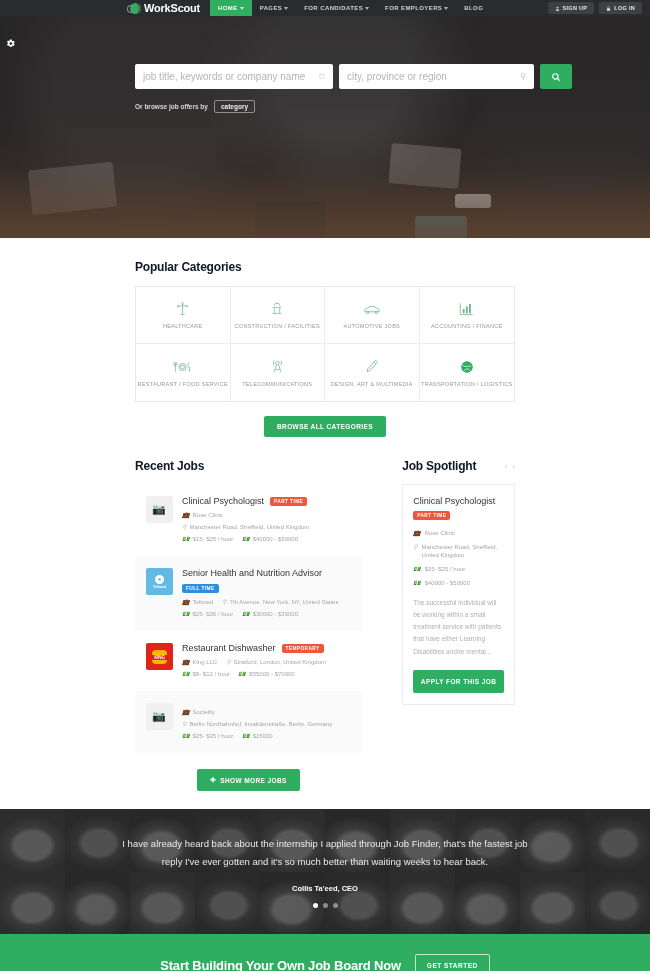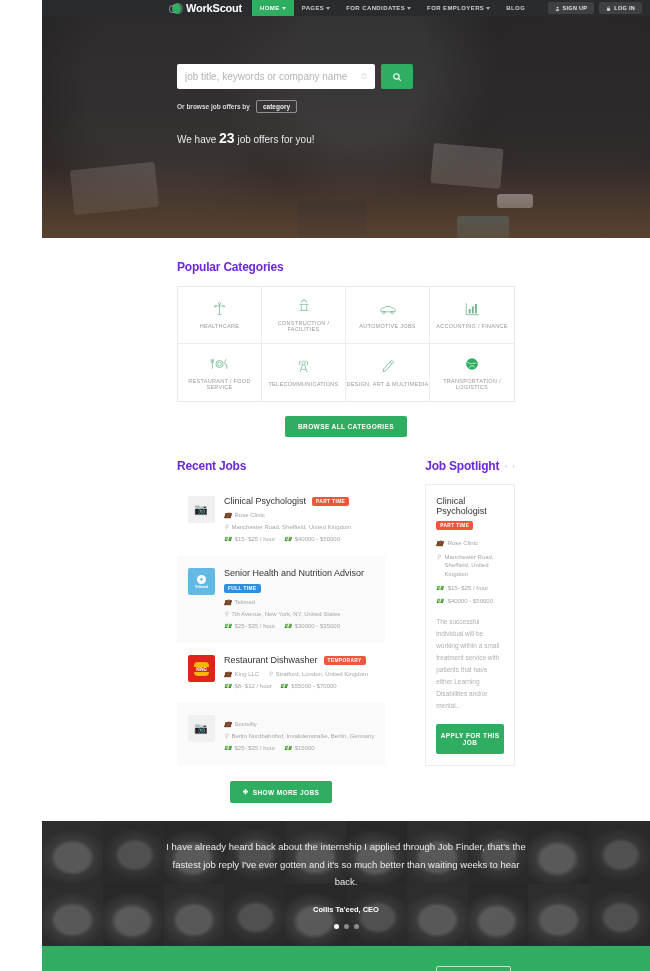--- a/index.html
+++ b/index.html
@@ -3,21 +3,21 @@
 <meta charset="utf-8">
 <style>
   * { box-sizing: border-box; margin: 0; padding: 0; }
   html, body { width: 650px; height: 971px; overflow: hidden; }
   body {
     font-family: "Liberation Sans", sans-serif;
     background: #ffffff;
     color: #333;
     font-size: 11px;
   }
-  .page { width: 650px; height: 971px; position: relative; overflow: hidden; padding-left: 42px; }
+  .page { width: 650px; height: 971px; position: relative; overflow: hidden; }
 
   
   .topbar {
     height: 16px;
     background: #2a2b2e;
     display: flex;
     align-items: center;
     position: relative;
     z-index: 40;
   }
@@ -116,21 +116,21 @@
   .browse-label { color:#d9d9d9; font-size:6.5px; font-weight:bold; }
   .browse-chip {
     border:1px solid rgba(255,255,255,.45); color:#ededed;
     font-size:6.5px; font-weight:bold; padding:2px 6px; border-radius:2px; cursor:pointer;
   }
   .offers { margin-top:17px; color:#e8e8e8; font-size:10px; }
   .offers b { font-size:14px; font-weight:bold; color:#fff; }
 
   
   .section { padding: 0 135px; }
-  .sec-title { font-size:12px; color:#6d28d9; font-weight:bold; letter-spacing:-0.2px; }
+  .sec-title { font-size:12px; color:#0f172a; font-weight:bold; letter-spacing:-0.2px; }
   #categories-section { padding-top:22px; }
   .cat-grid {
     margin-top:12px;
     display:grid; grid-template-columns: repeat(4, 1fr);
     border:1px solid #e8e8e8; background:#fff;
   }
   .cat-cell {
     height:57px; border-right:1px solid #ededed; border-bottom:1px solid #ededed;
     display:flex; flex-direction:column; align-items:center; justify-content:center;
     gap:7px; cursor:pointer;
@@ -313,35 +313,34 @@
         <i class="d5"></i>
         <i class="d3"></i>
         <i class="d4"></i>
     </div>
     <div class="hero-inner">
       <div class="search-row">
         <div class="search-field sf-keywords">
           <input type="text" placeholder="job title, keywords or company name" style="">
           <span class="sf-icon">⏱</span>
         </div>
+        <div class="search-field sf-location">
+          <input type="text" placeholder="city, province or region" style="">
+          <span class="sf-icon">⚲</span>
+        </div>
         <button class="search-btn">
           <svg width="10" height="10" viewBox="0 0 24 24" fill="none" stroke="#fff" stroke-width="2.6">
             <circle cx="10.5" cy="10.5" r="6.5"></circle>
               <line x1="15.5" y1="15.5" x2="21" y2="21"></line>
           </svg>
         </button>
       </div>
       <div class="browse-row">
         <span class="browse-label">Or browse job offers by</span>
         <span class="browse-chip">category</span>
-      </div>
-      <div class="offers">
-        <span>We have</span>
-        <b>23</b>
-        <span>job offers for you!</span>
       </div>
     </div>
   </div>
 
   <div class="section" id="categories-section">
     <div class="sec-title">Popular Categories</div>
     <div class="cat-grid">
 
       <div class="cat-cell">
         <span class="cat-ico">

